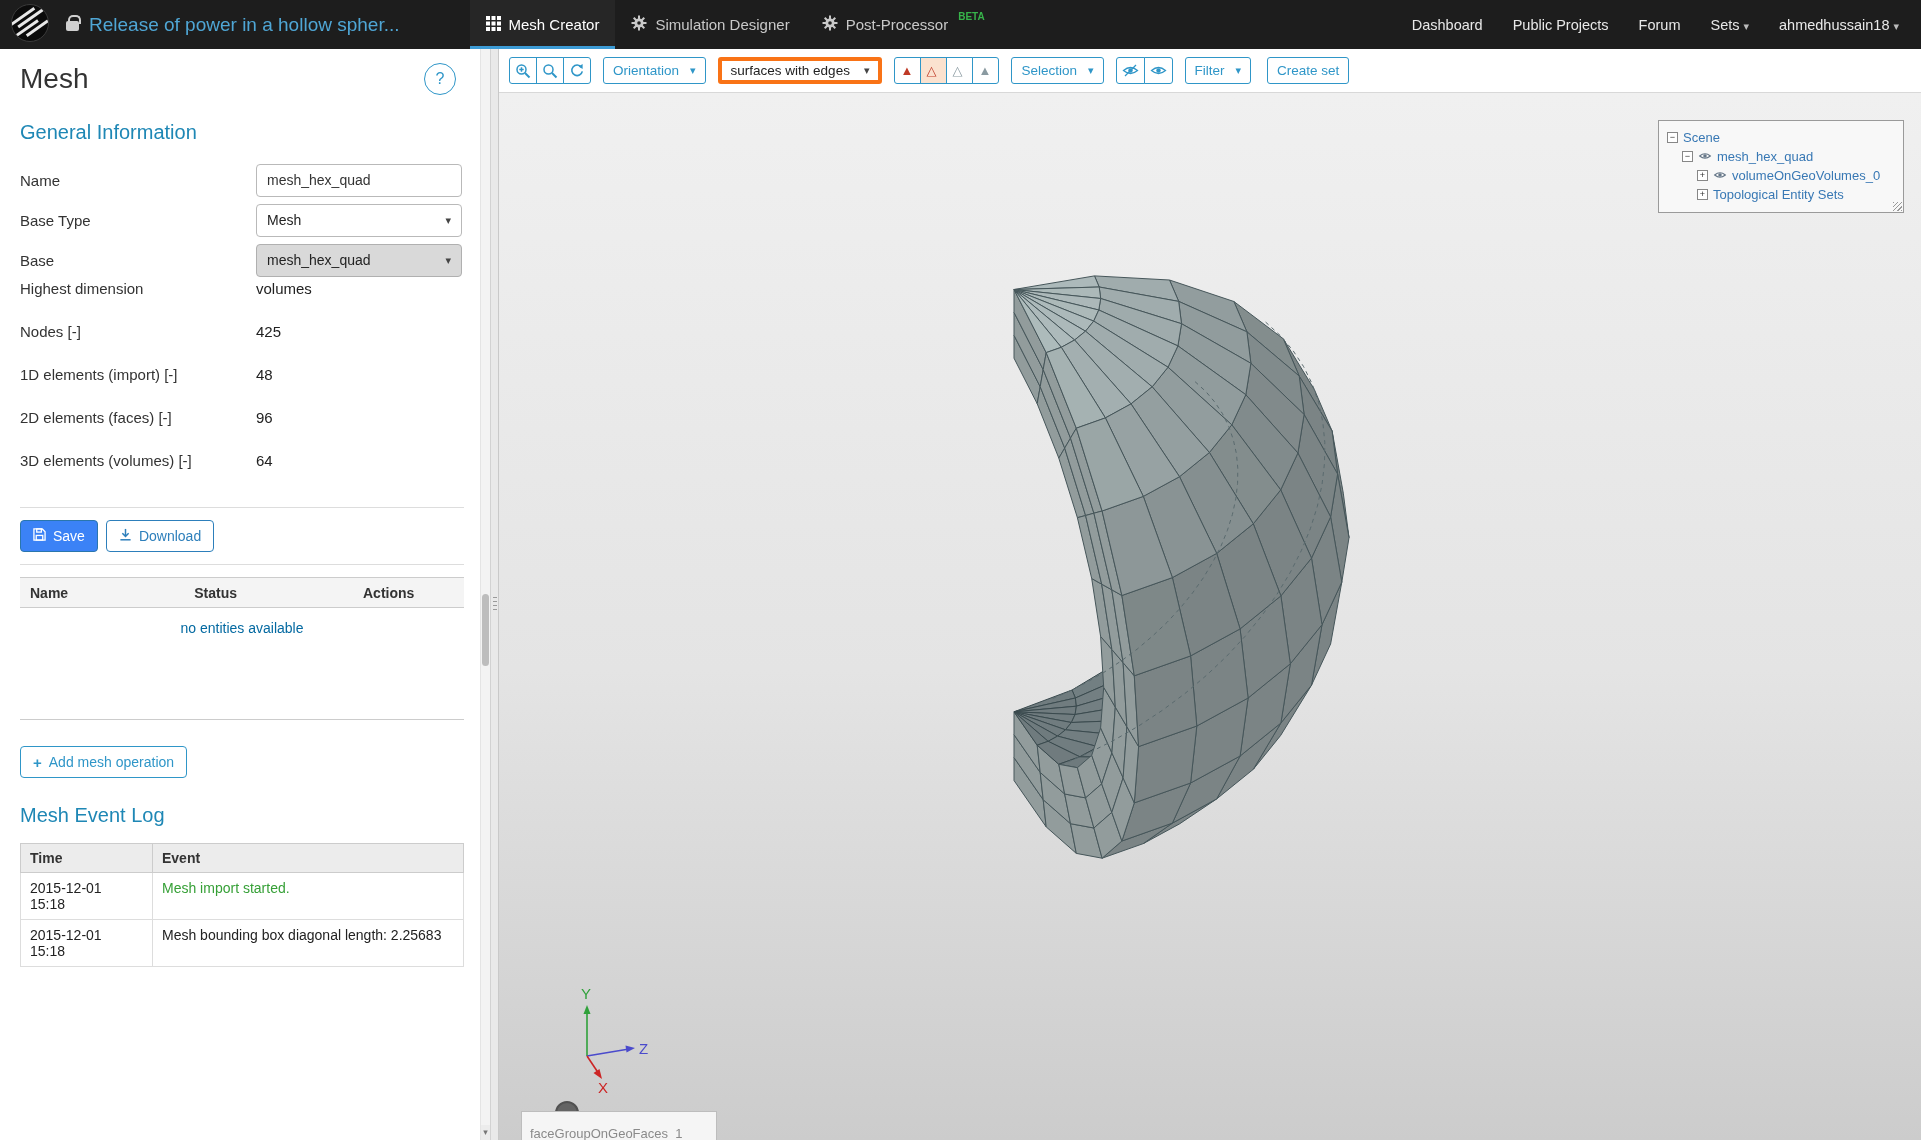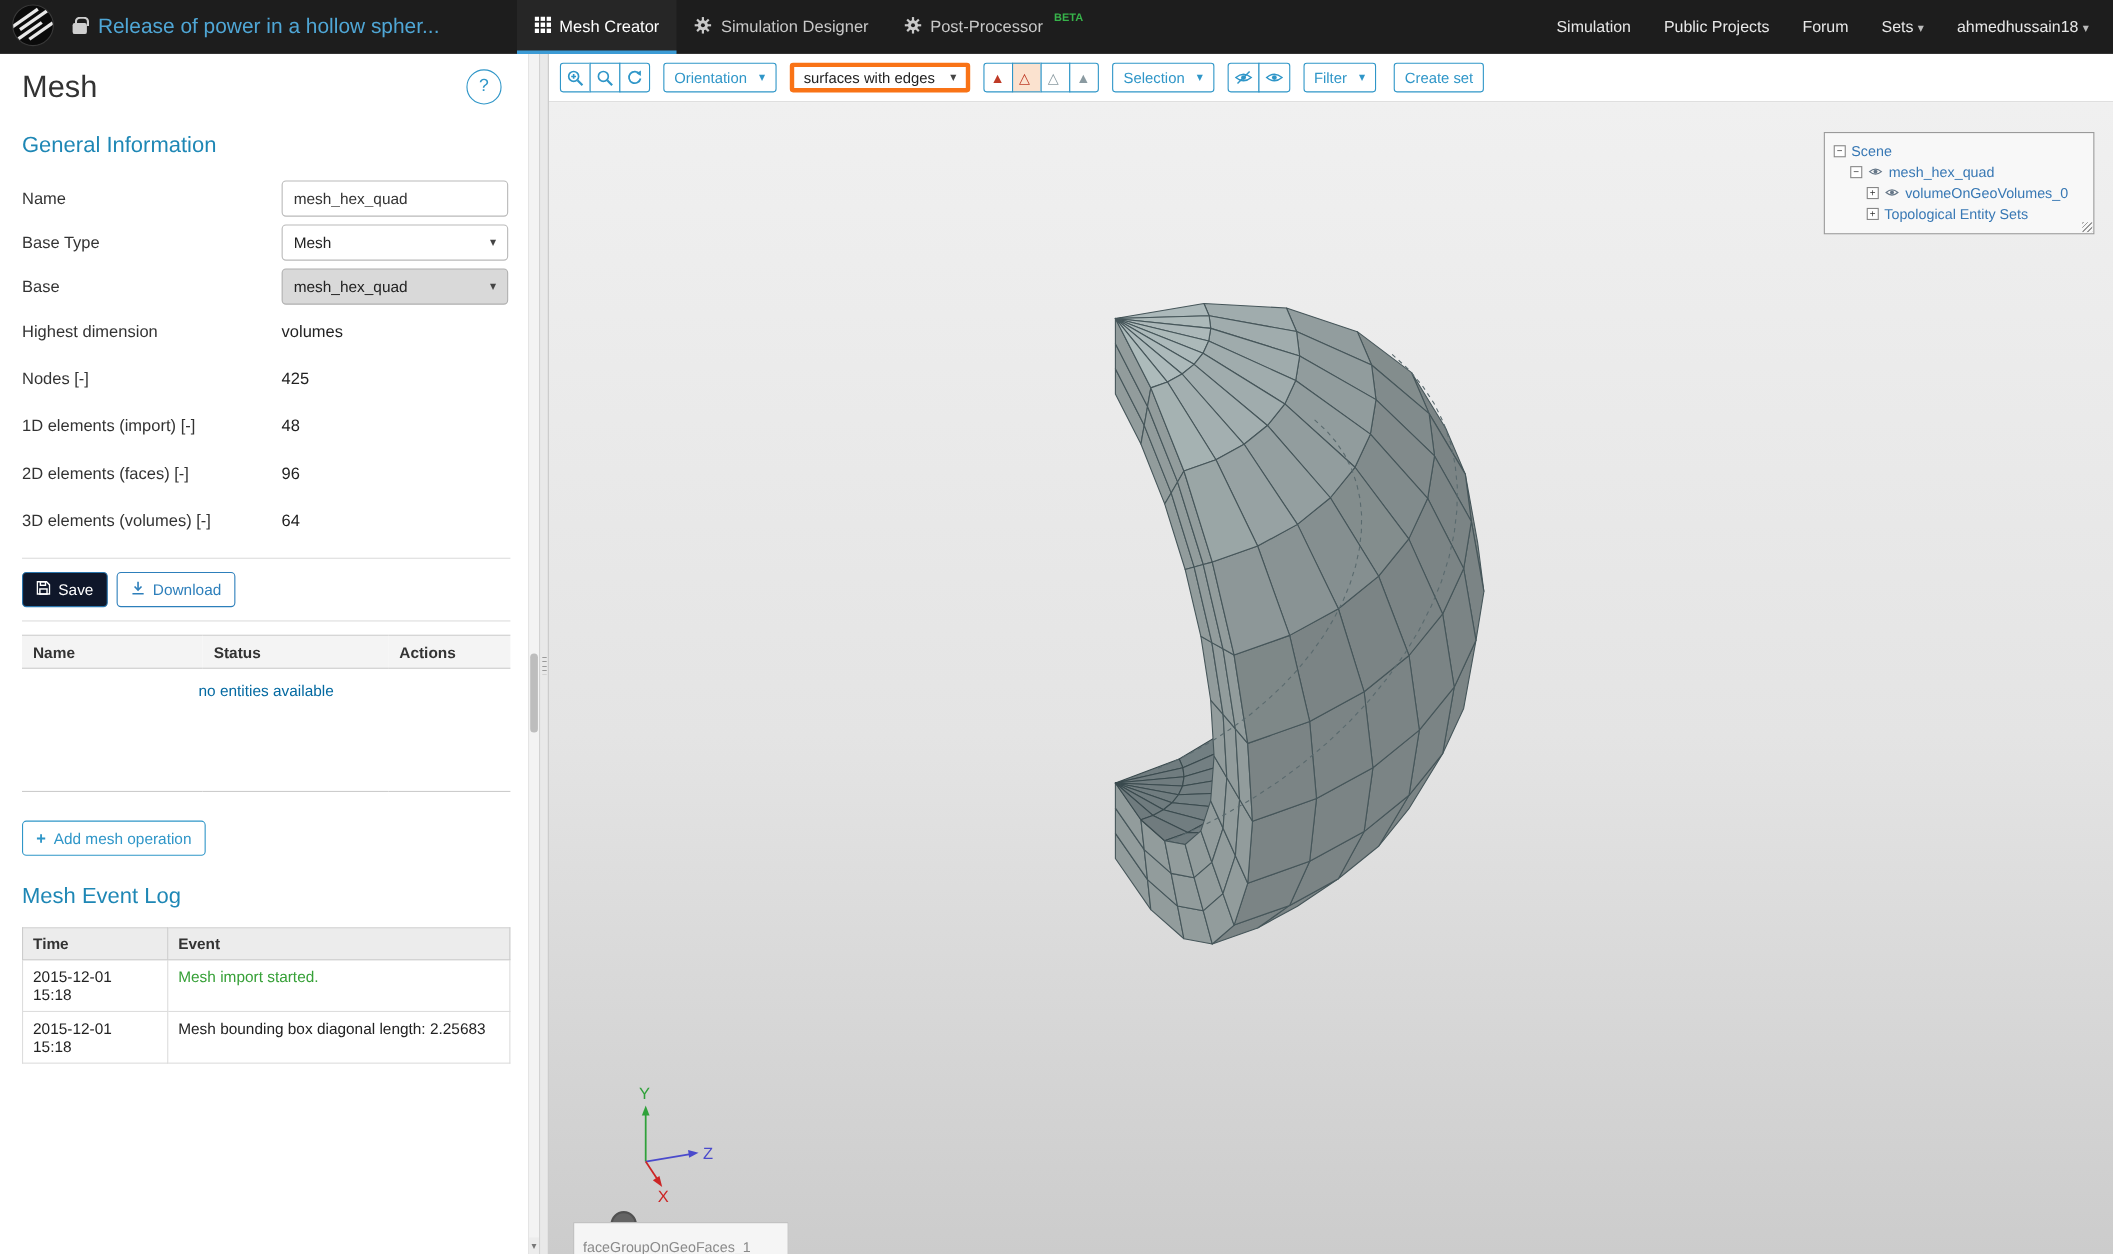--- a/index.html
+++ b/index.html
@@ -25,25 +25,25 @@
   .panel-title-row{display:flex;align-items:center;justify-content:space-between}
   .panel-title{font-size:28px;font-weight:400;color:#333}
   .help-btn{width:32px;height:32px;border:1px solid #2f96c8;border-radius:50%;color:#2f96c8;font-size:16px;display:flex;align-items:center;justify-content:center;background:#fff;cursor:pointer;margin-right:8px}
   .section-heading{color:#1e87b5;font-size:20px;font-weight:400;margin:26px 0 16px}
   .form-row{display:flex;align-items:center;min-height:40px}
   .form-row label,.stat-label{width:236px;font-size:15px;color:#333}
   .text-input{width:206px;height:33px;border:1px solid #b9b9b9;border-radius:4px;padding:0 10px;font-size:14px;color:#333;font-family:"Liberation Sans",sans-serif}
   .select{width:206px;height:33px;border:1px solid #b9b9b9;border-radius:4px;background:#fff;display:flex;align-items:center;justify-content:space-between;padding:0 10px;font-size:14px;color:#222;cursor:pointer}
   .select.disabled{background:#d9d9d9;border-color:#b0b0b0}
   .select .caret{color:#444}
-  .stat-row{display:flex;align-items:center;min-height:43px;font-size:15px}
+  .stat-row{display:flex;align-items:flex-start;min-height:43px;font-size:15px}
   .stat-value{color:#222}
   hr.divider{border:none;border-top:1px solid #ddd;margin:12px 0}
   .btn{display:inline-flex;align-items:center;gap:7px;height:32px;padding:0 12px;border-radius:4px;font-size:14px;border:1px solid transparent;background:#fff;cursor:pointer;font-family:"Liberation Sans",sans-serif}
-  .btn-primary{background:#0f172a;border-color:#2a76ad;color:#fff}
+  .btn-primary{background:#3b82f6;border-color:#2a76ad;color:#fff}
   .btn-outline{border-color:#2d7fbb;color:#2d7fbb}
   .btn-outline-info{border-color:#2f96c8;color:#2f96c8;font-size:14px}
   .btn-row{display:flex;gap:8px;margin:8px 0 6px}
   .ops-table{width:100%;border-collapse:collapse;font-size:14px;margin-top:4px}
   .ops-table th{background:#f4f4f4;border-top:1px solid #ccc;border-bottom:1px solid #ccc;height:30px;text-align:left;padding:0 10px;font-weight:bold;color:#333}
   .ops-table td.empty{ text-align:center;vertical-align:top;padding-top:12px;height:112px;border-bottom:1px solid #ccc;color:#0369a1}
   .add-op{margin-top:26px}
   .plus-ic{font-weight:bold;font-size:15px}
   .log-table{width:100%;border-collapse:collapse;font-size:14px;border:1px solid #ccc;margin-top:6px}
   .log-table th{background:#ececec;border:1px solid #ccc;text-align:left;padding:6px 9px;color:#333}
@@ -154,21 +154,21 @@
           </g>
           <circle cx="8" cy="8" r="1.8" fill="#1d1d1d"></circle>
         </svg>
       </span>
       <span>Post-Processor</span>
       <span class="beta">BETA</span>
     </div>
   </nav>
 
   <div class="nav-right">
-    <span class="nav-link">Simulation</span>
+    <span class="nav-link">Dashboard</span>
     <span class="nav-link">Public Projects</span>
     <span class="nav-link">Forum</span>
     <span class="nav-link"><span>Sets</span><span class="caret">▾</span></span>
     <span class="nav-link"><span>ahmedhussain18</span><span class="caret">▾</span></span>
   </div>
 </header>
 
 <aside class="panel">
   <div class="panel-title-row">
     <h1 class="panel-title">Mesh</h1>

